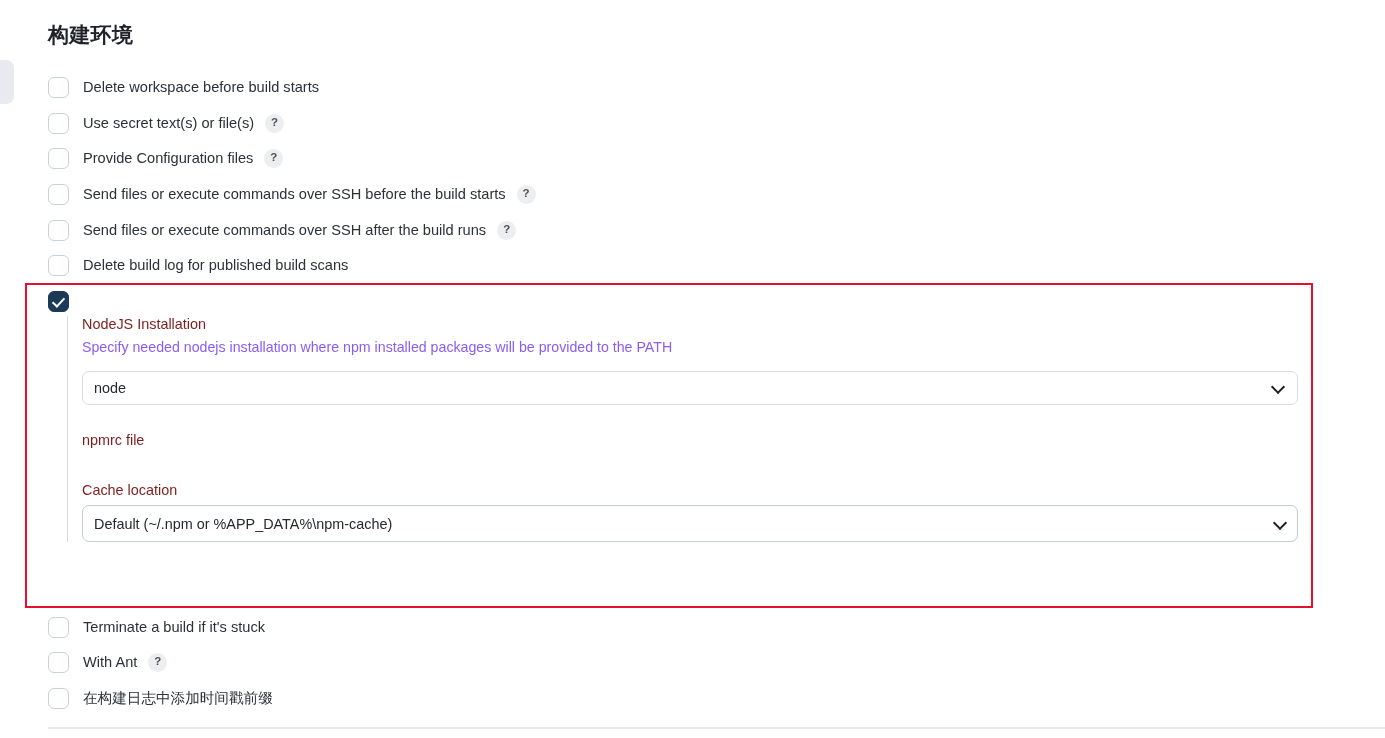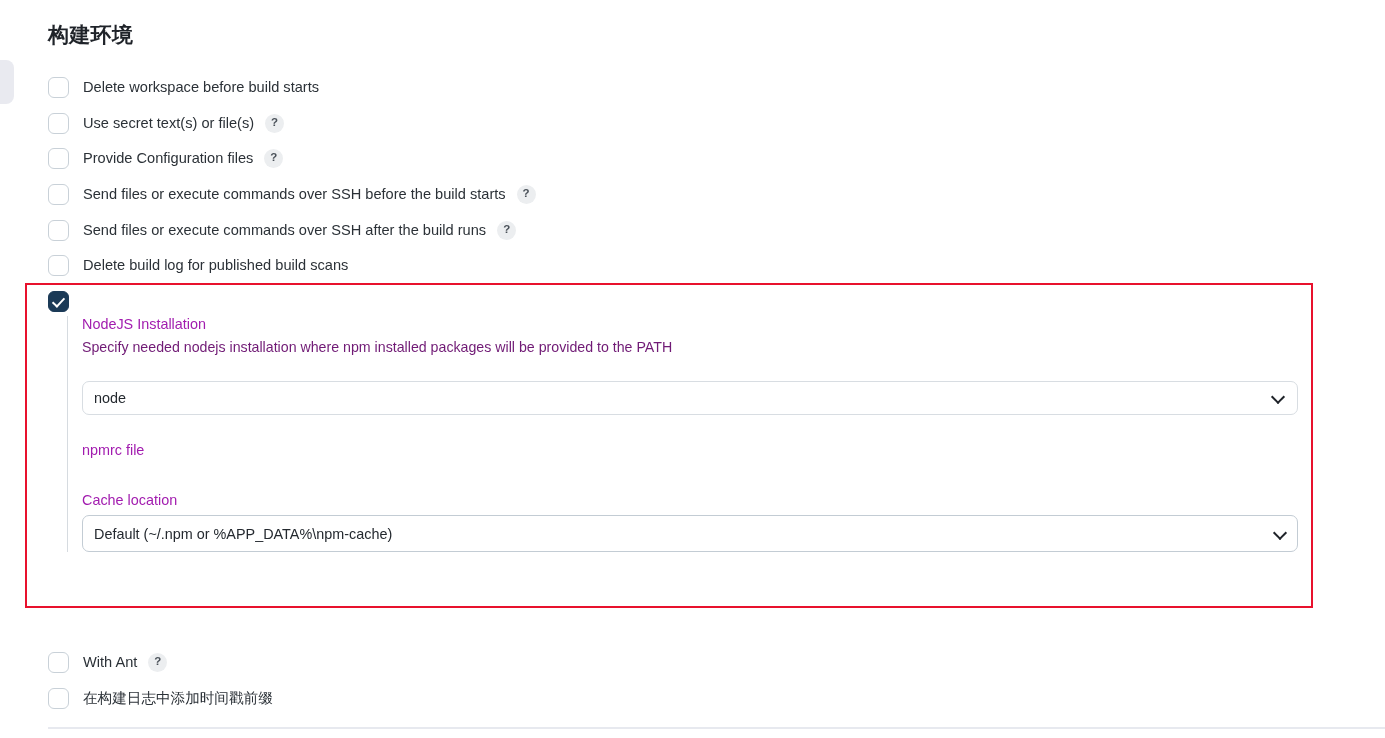--- a/index.html
+++ b/index.html
@@ -116,27 +116,27 @@
     position: absolute;
     left: 67px;
     top: 316px;
     width: 1232px;
     border-left: 1.6px solid #d6dbe0;
     padding-left: 14px;
   }
   .field { margin-bottom: 0; }
   .field-label {
     font-size: 14.4px;
-    color: #a21caf;
+    color: #7f1d1d;
     margin-bottom: 7px;
   }
   .field-desc {
     font-size: 14.2px;
-    color: #701a75;
-    margin-bottom: 26px;
+    color: #8b5cf6;
+    margin-bottom: 16px;
   }
   .gap-a { height: 27px; }
   .gap-b { height: 27px; }
 
   
   .select {
     position: relative;
     height: 34px;
     background: #ffffff;
     display: flex;
@@ -252,20 +252,24 @@
       <div class="select thick">
         <span>Default (~/.npm or %APP_DATA%\npm-cache)</span>
         <span class="chev"></span>
       </div>
     </div>
 
   </div>
 
   <div class="highlight-box"></div>
 
+  <div class="cb-row" style="top:614px">
+    <span class="cb"></span>
+    <span class="cb-label">Terminate a build if it's stuck</span>
+  </div>
 
   <div class="cb-row" style="top:649px">
     <span class="cb"></span>
     <span class="cb-label">With Ant</span>
     <span class="help">?</span>
   </div>
 
   <div class="cb-row" style="top:685px">
     <span class="cb"></span>
     <span class="cb-label">在构建日志中添加时间戳前缀</span>

